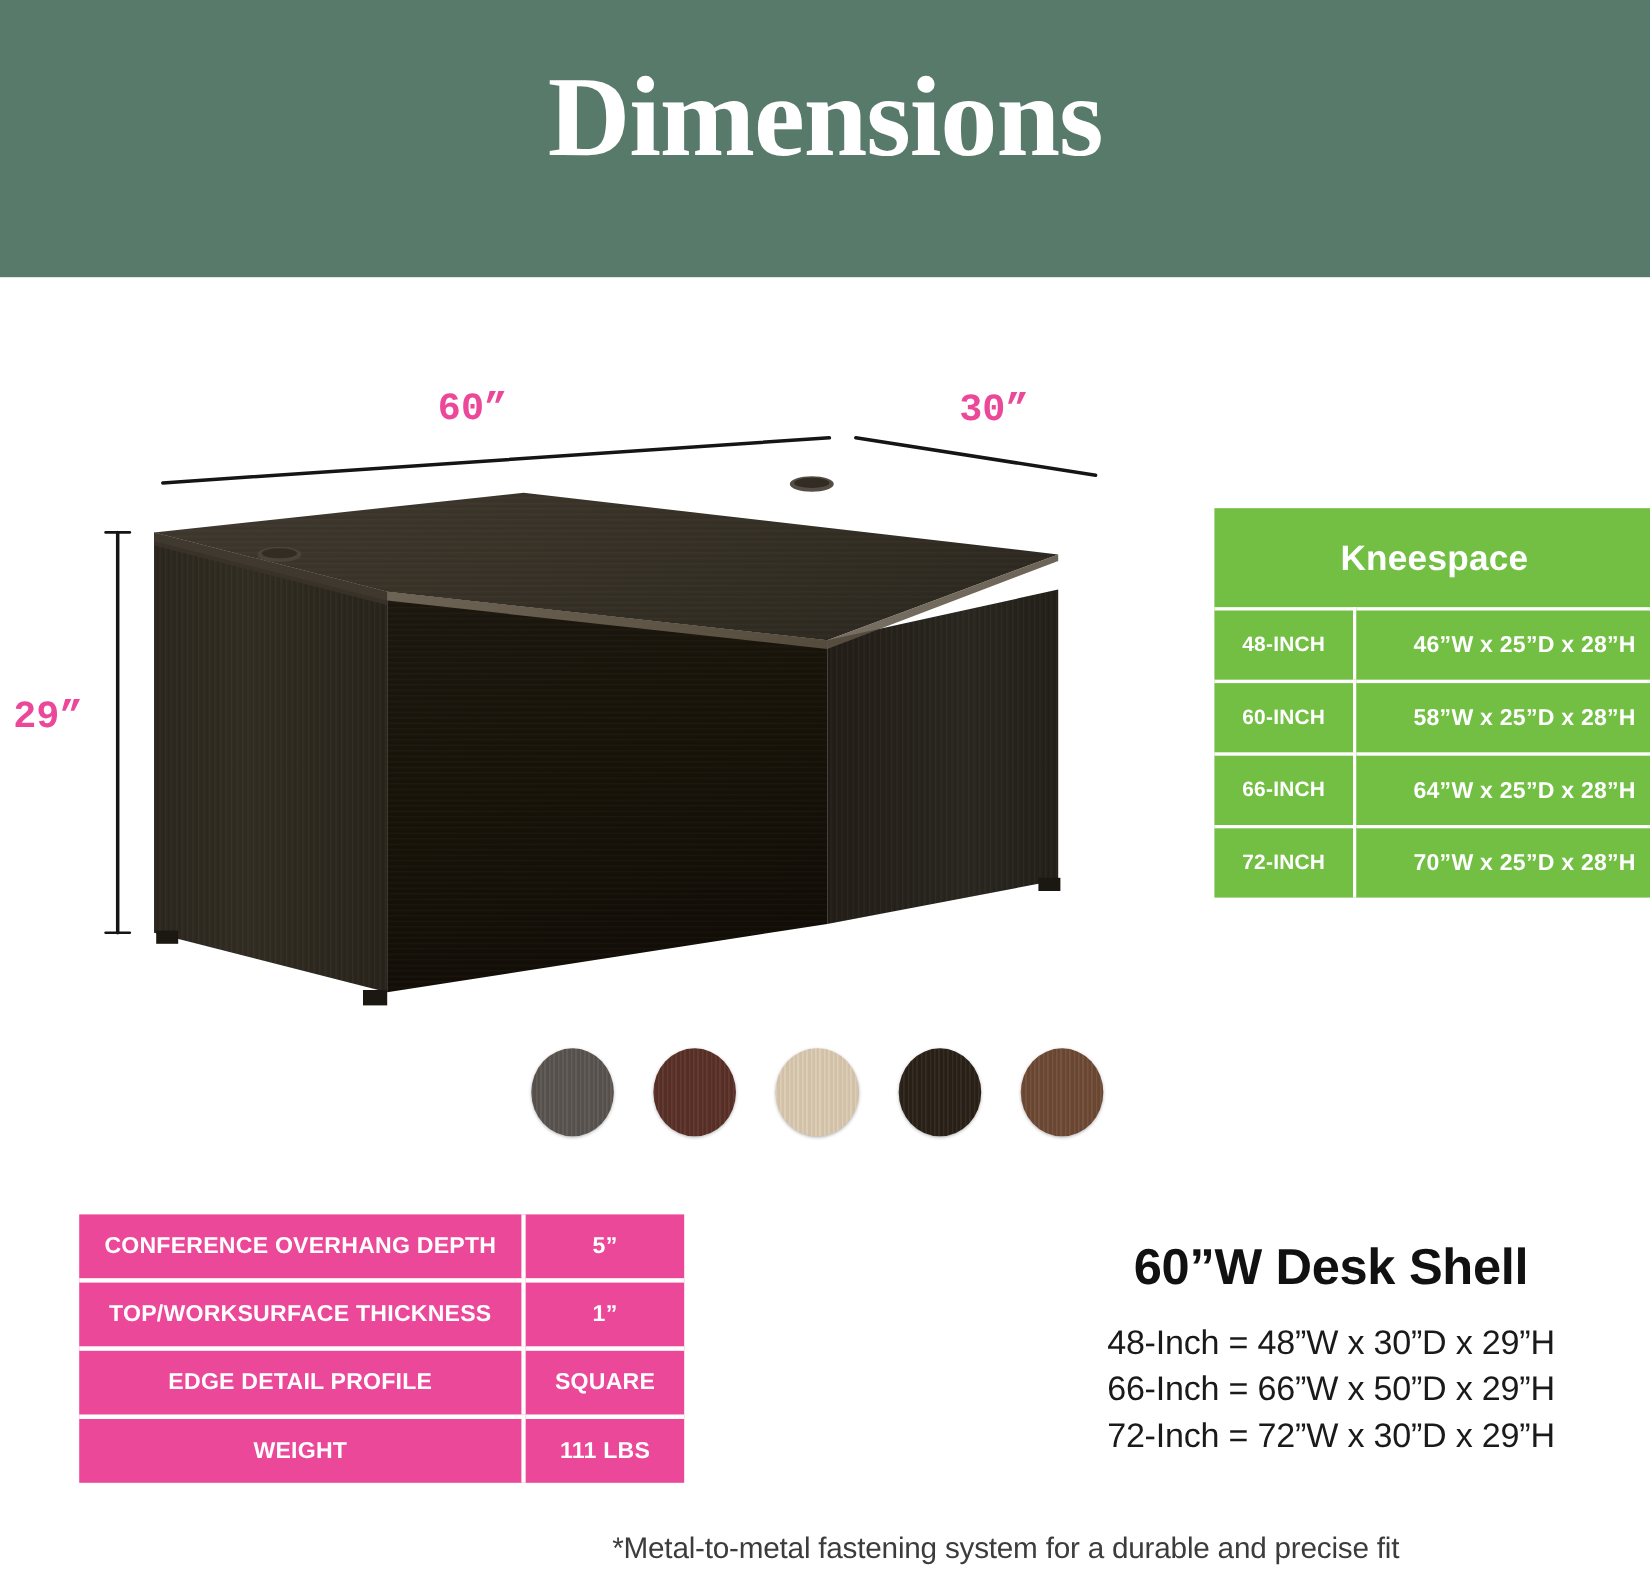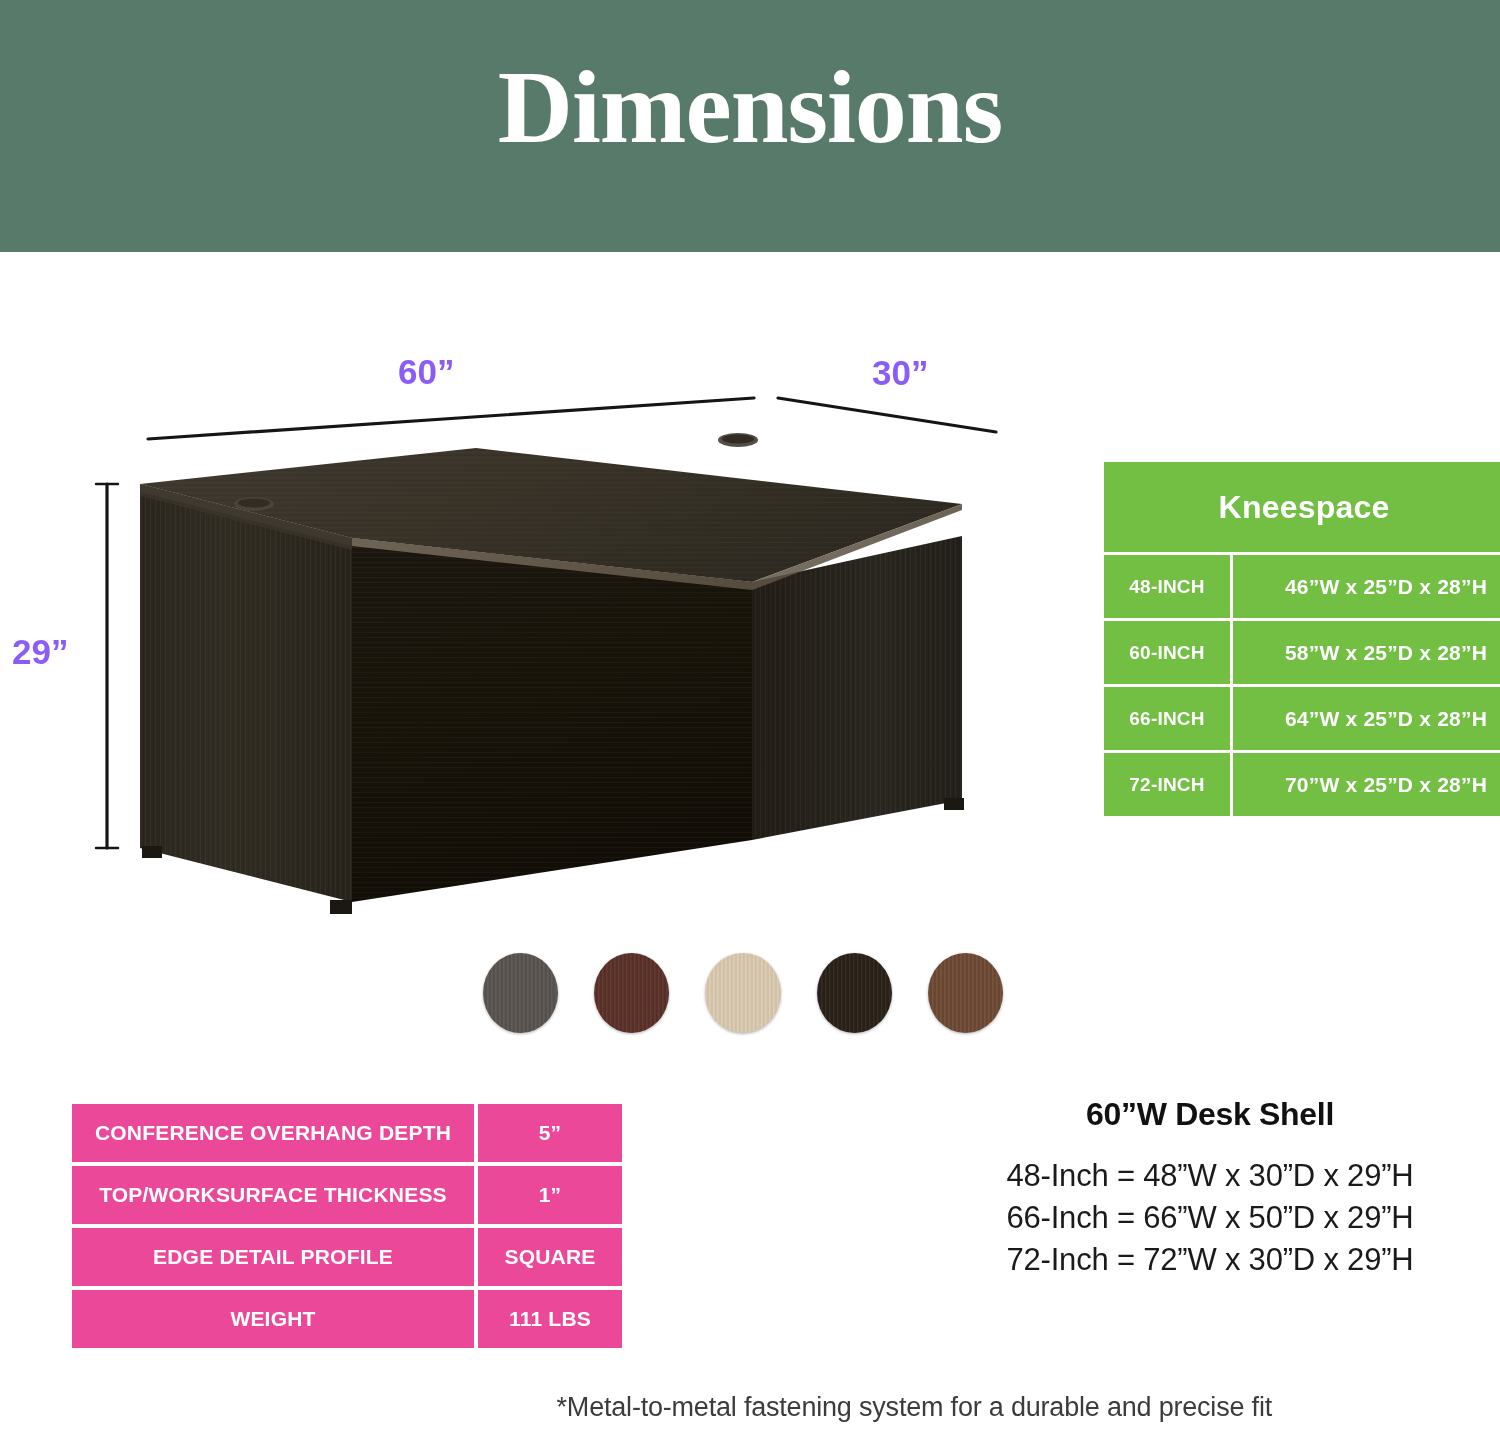--- a/index.html
+++ b/index.html
@@ -38,24 +38,24 @@
   
   #desk-figure {
     position: absolute;
     left: 0; top: 252px;
     width: 1020px; height: 700px;
   }
   #desk-svg { display: block; }
 
   .dim-label {
     position: absolute;
-    font-family: Liberation Sans, sans-serif;
+    font-family: Liberation Mono, monospace;
     font-weight: 700;
     font-size: 35px;
-    color: #8b5cf6;
+    color: #ec4899;
     letter-spacing: 0px;
     white-space: nowrap;
     text-align: right;
   }
   #dim-width-label  { left: 398px; top: 352px; }
   #dim-depth-label  { left: 872px; top: 353px; }
   #dim-height-label { left: 12px;  top: 632px; }
 
   
   #kneespace-table {
@@ -152,25 +152,26 @@
   #spec-table tr + tr td { border-top: 4px solid #ffffff; }
 
   
   #shell-block {
     position: absolute;
     left: 940px; top: 1096px;
     width: 540px;
     text-align: center;
   }
   #shell-title {
-    font-size: 32px;
+    font-size: 46px;
     font-weight: 700;
     color: #111111;
     letter-spacing: -0.3px;
     margin-bottom: 22px;
+    margin-top: 28px;
   }
   .shell-line {
     font-size: 31px;
     font-weight: 400;
     color: #1a1a1a;
     line-height: 1.36;
     letter-spacing: -0.2px;
   }
 
   

